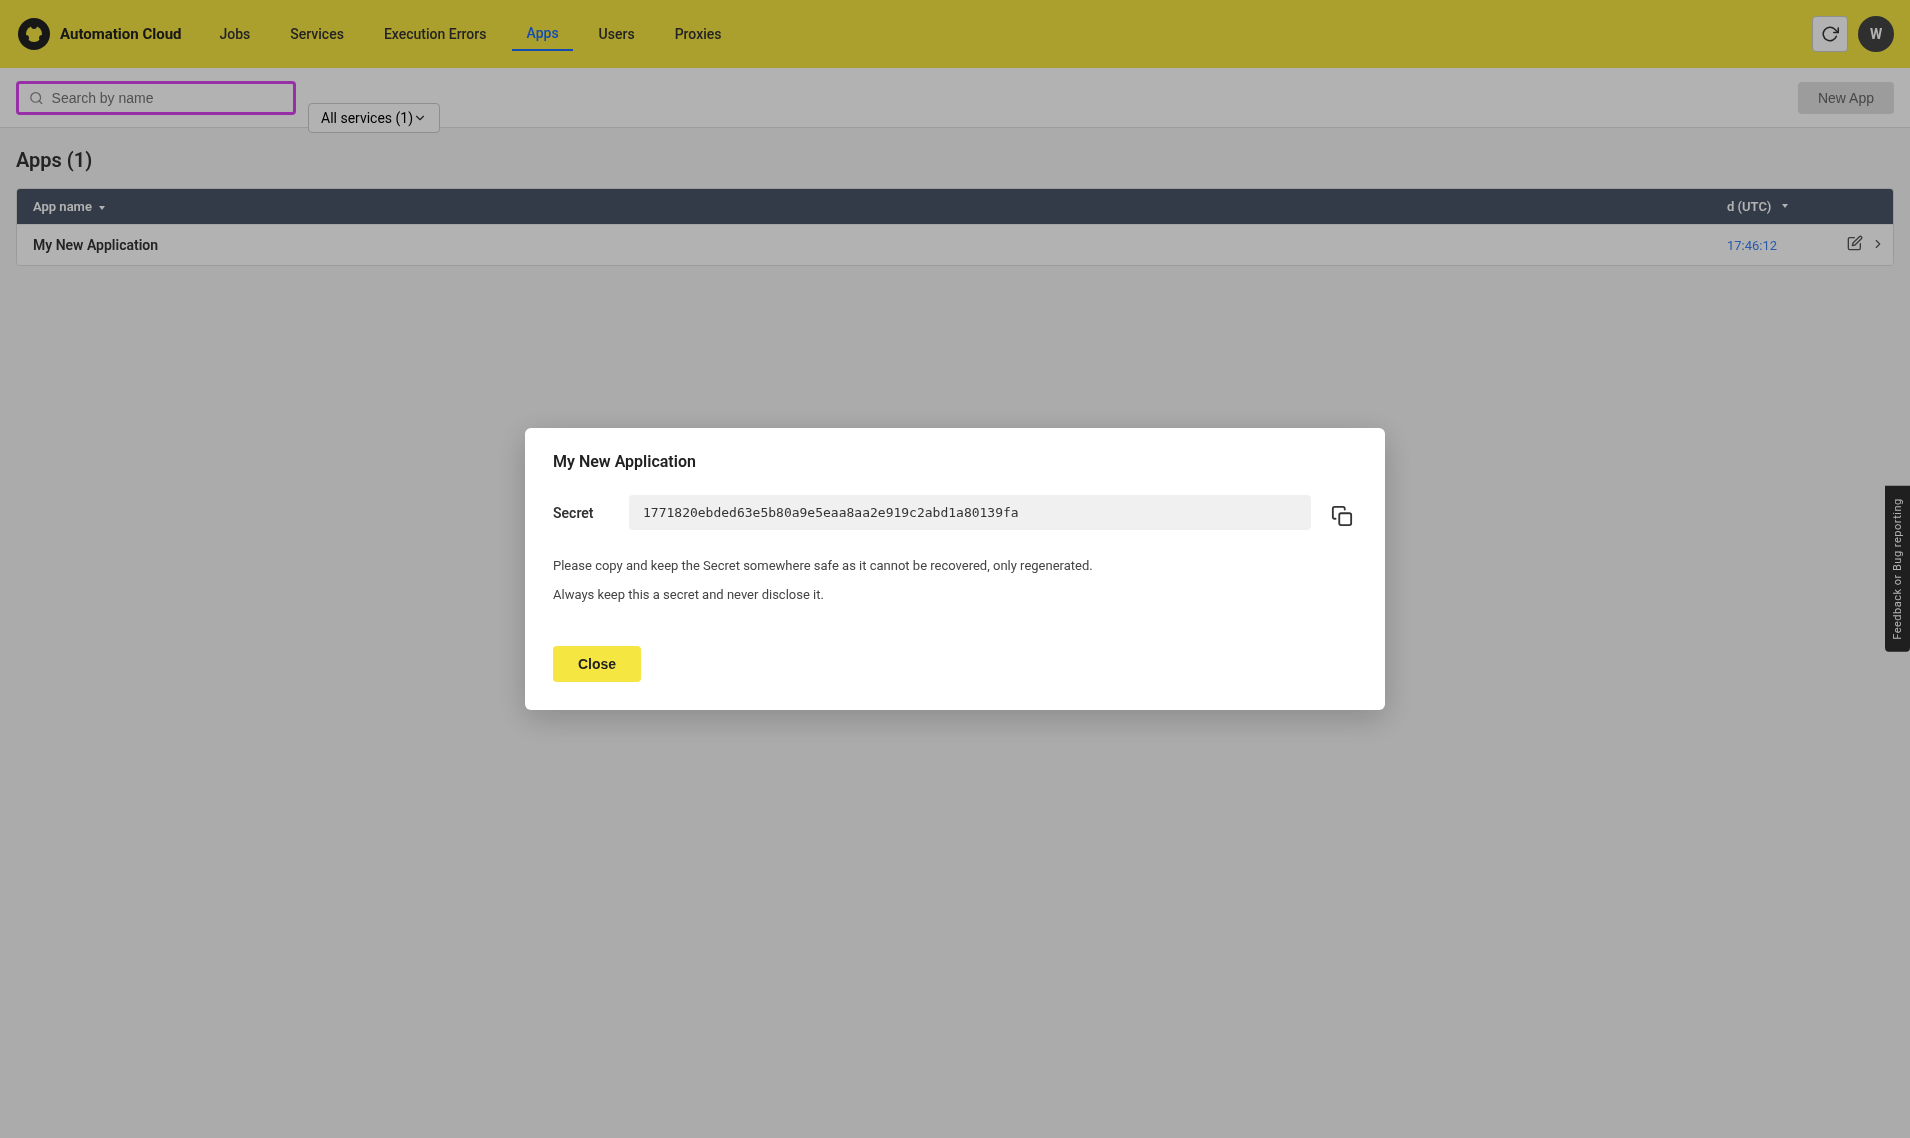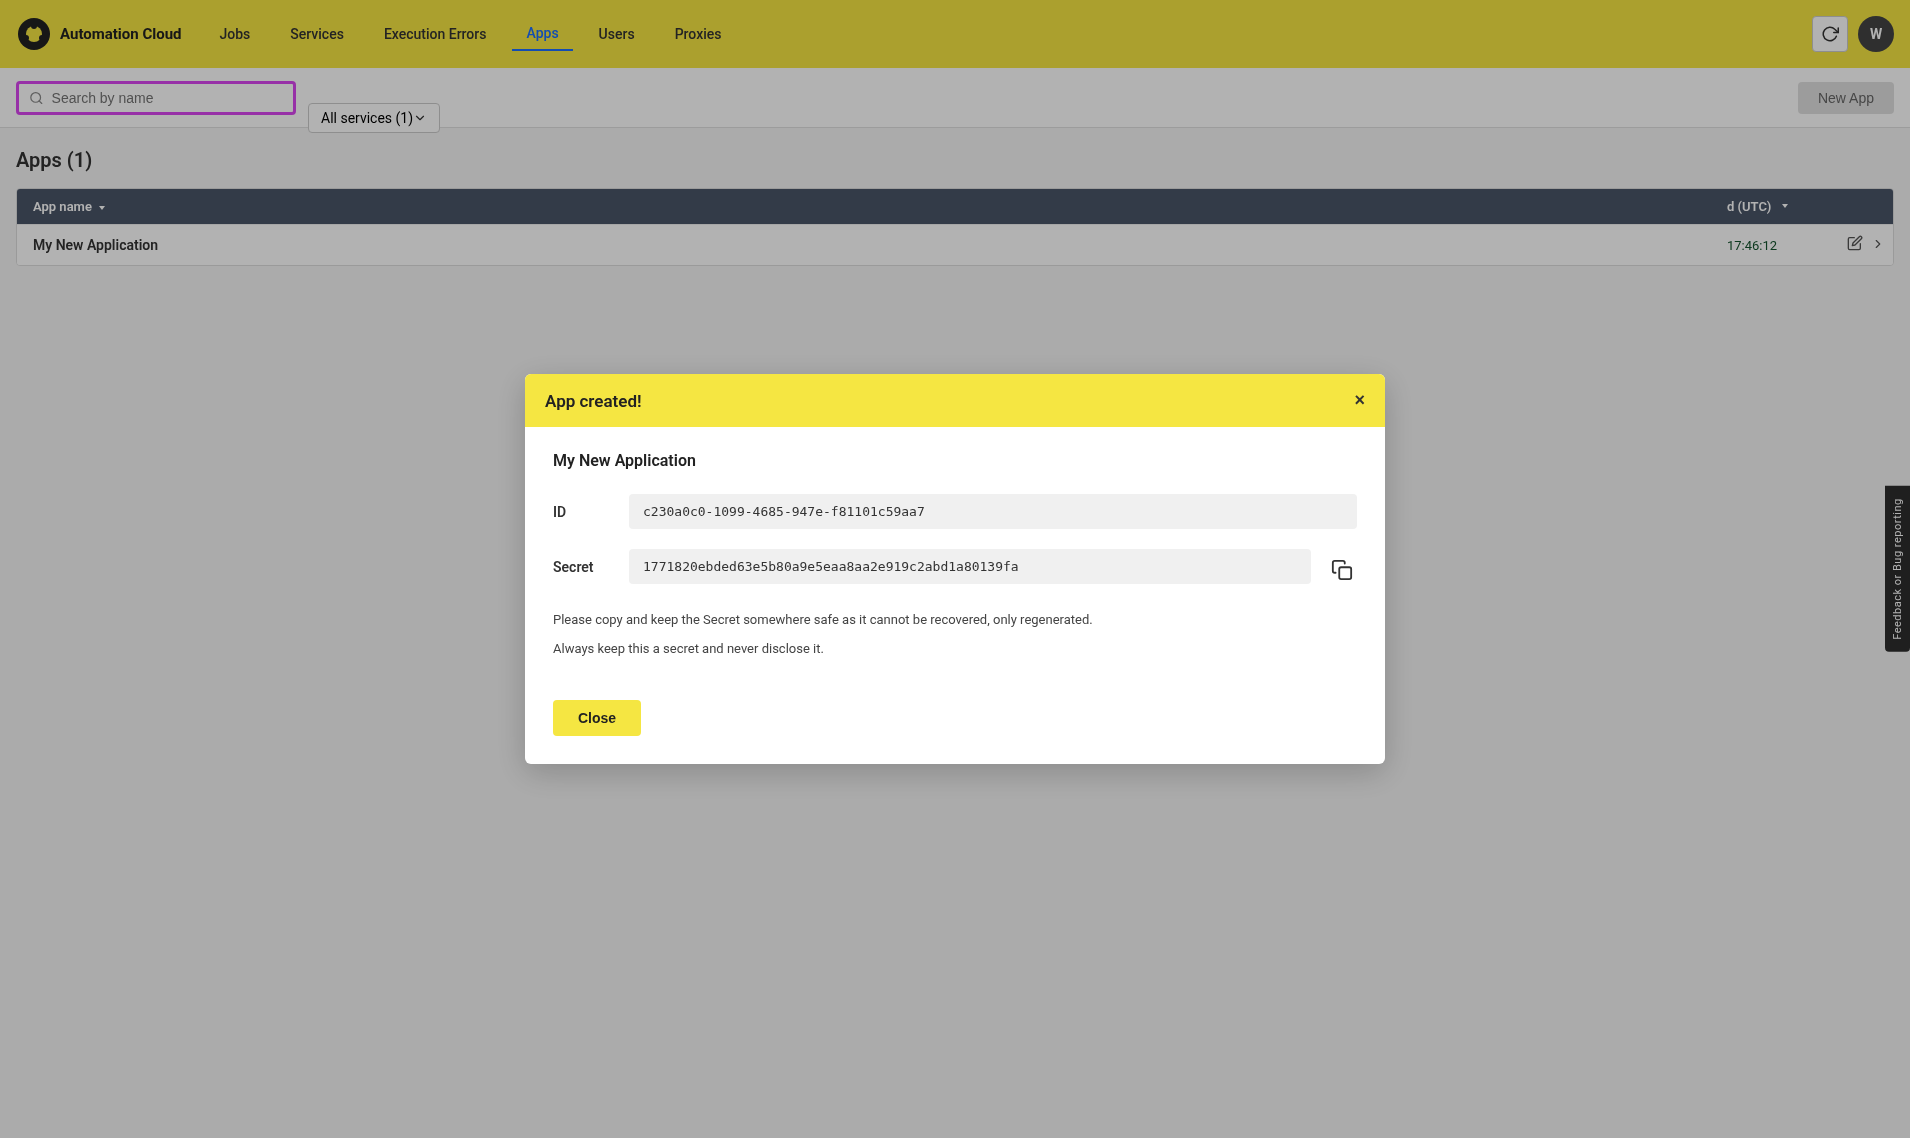--- a/index.html
+++ b/index.html
@@ -172,21 +172,21 @@
       align-items: center;
       border-top: 1px solid #eee;
       background: white;
       font-size: 14px;
     }
     .app-name-cell {
       font-weight: 600;
       color: #333;
     }
     .timestamp-cell {
-      color: #14532d;
+      color: #3b82f6;
       font-size: 13px;
     }
     .edit-icon {
       color: #555;
       cursor: pointer;
       font-size: 16px;
     }
     .chevron-icon {
       color: #555;
       cursor: pointer;
@@ -404,31 +404,23 @@
             <polyline points="9 18 15 12 9 6"></polyline>
           </svg>
         </span>
       </div>
     </div>
   </div>
 </div>
 
 <div class="overlay">
   <div class="modal">
-    <div class="modal-header">
-      <span class="modal-title">App created!</span>
-      <button class="modal-close">×</button>
-    </div>
     <div class="modal-body">
       <div class="modal-app-name">My New Application</div>
 
-      <div class="field-row">
-        <div class="field-label">ID</div>
-        <div class="field-value-box">c230a0c0-1099-4685-947e-f81101c59aa7</div>
-      </div>
 
       <div class="field-row">
         <div class="field-label">Secret</div>
         <div class="field-value-box">1771820ebded63e5b80a9e5eaa8aa2e919c2abd1a80139fa</div>
         <div class="field-actions">
           <button class="copy-btn" title="Copy to clipboard">
             <svg width="22" height="22" viewBox="0 0 24 24" fill="none" stroke="#333" stroke-width="2" stroke-linecap="round" stroke-linejoin="round">
               <rect x="9" y="9" width="13" height="13" rx="2" ry="2"></rect>
               <path d="M5 15H4a2 2 0 0 1-2-2V4a2 2 0 0 1 2-2h9a2 2 0 0 1 2 2v1"></path>
             </svg>

